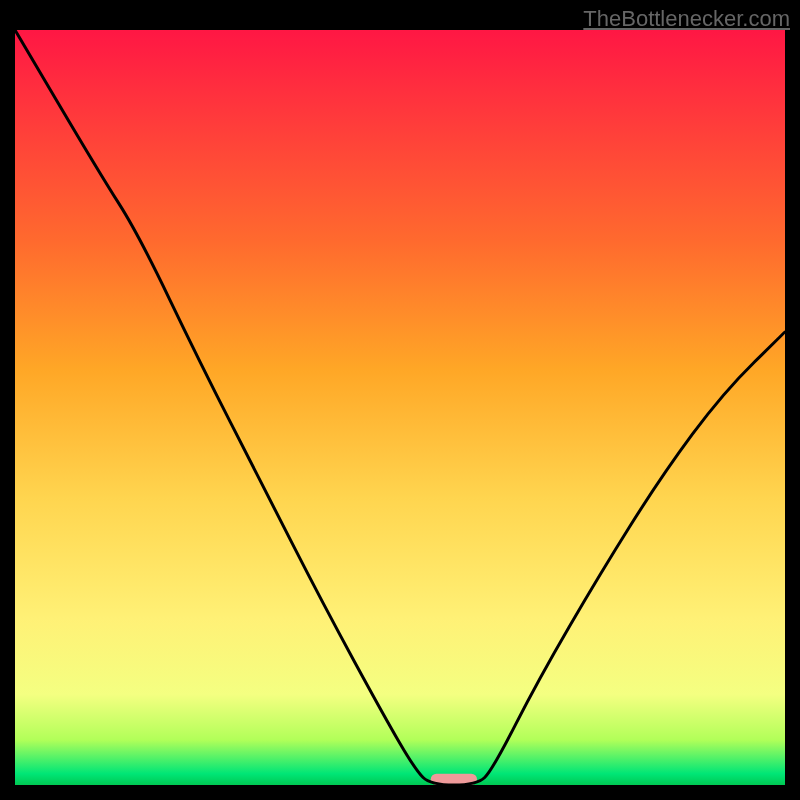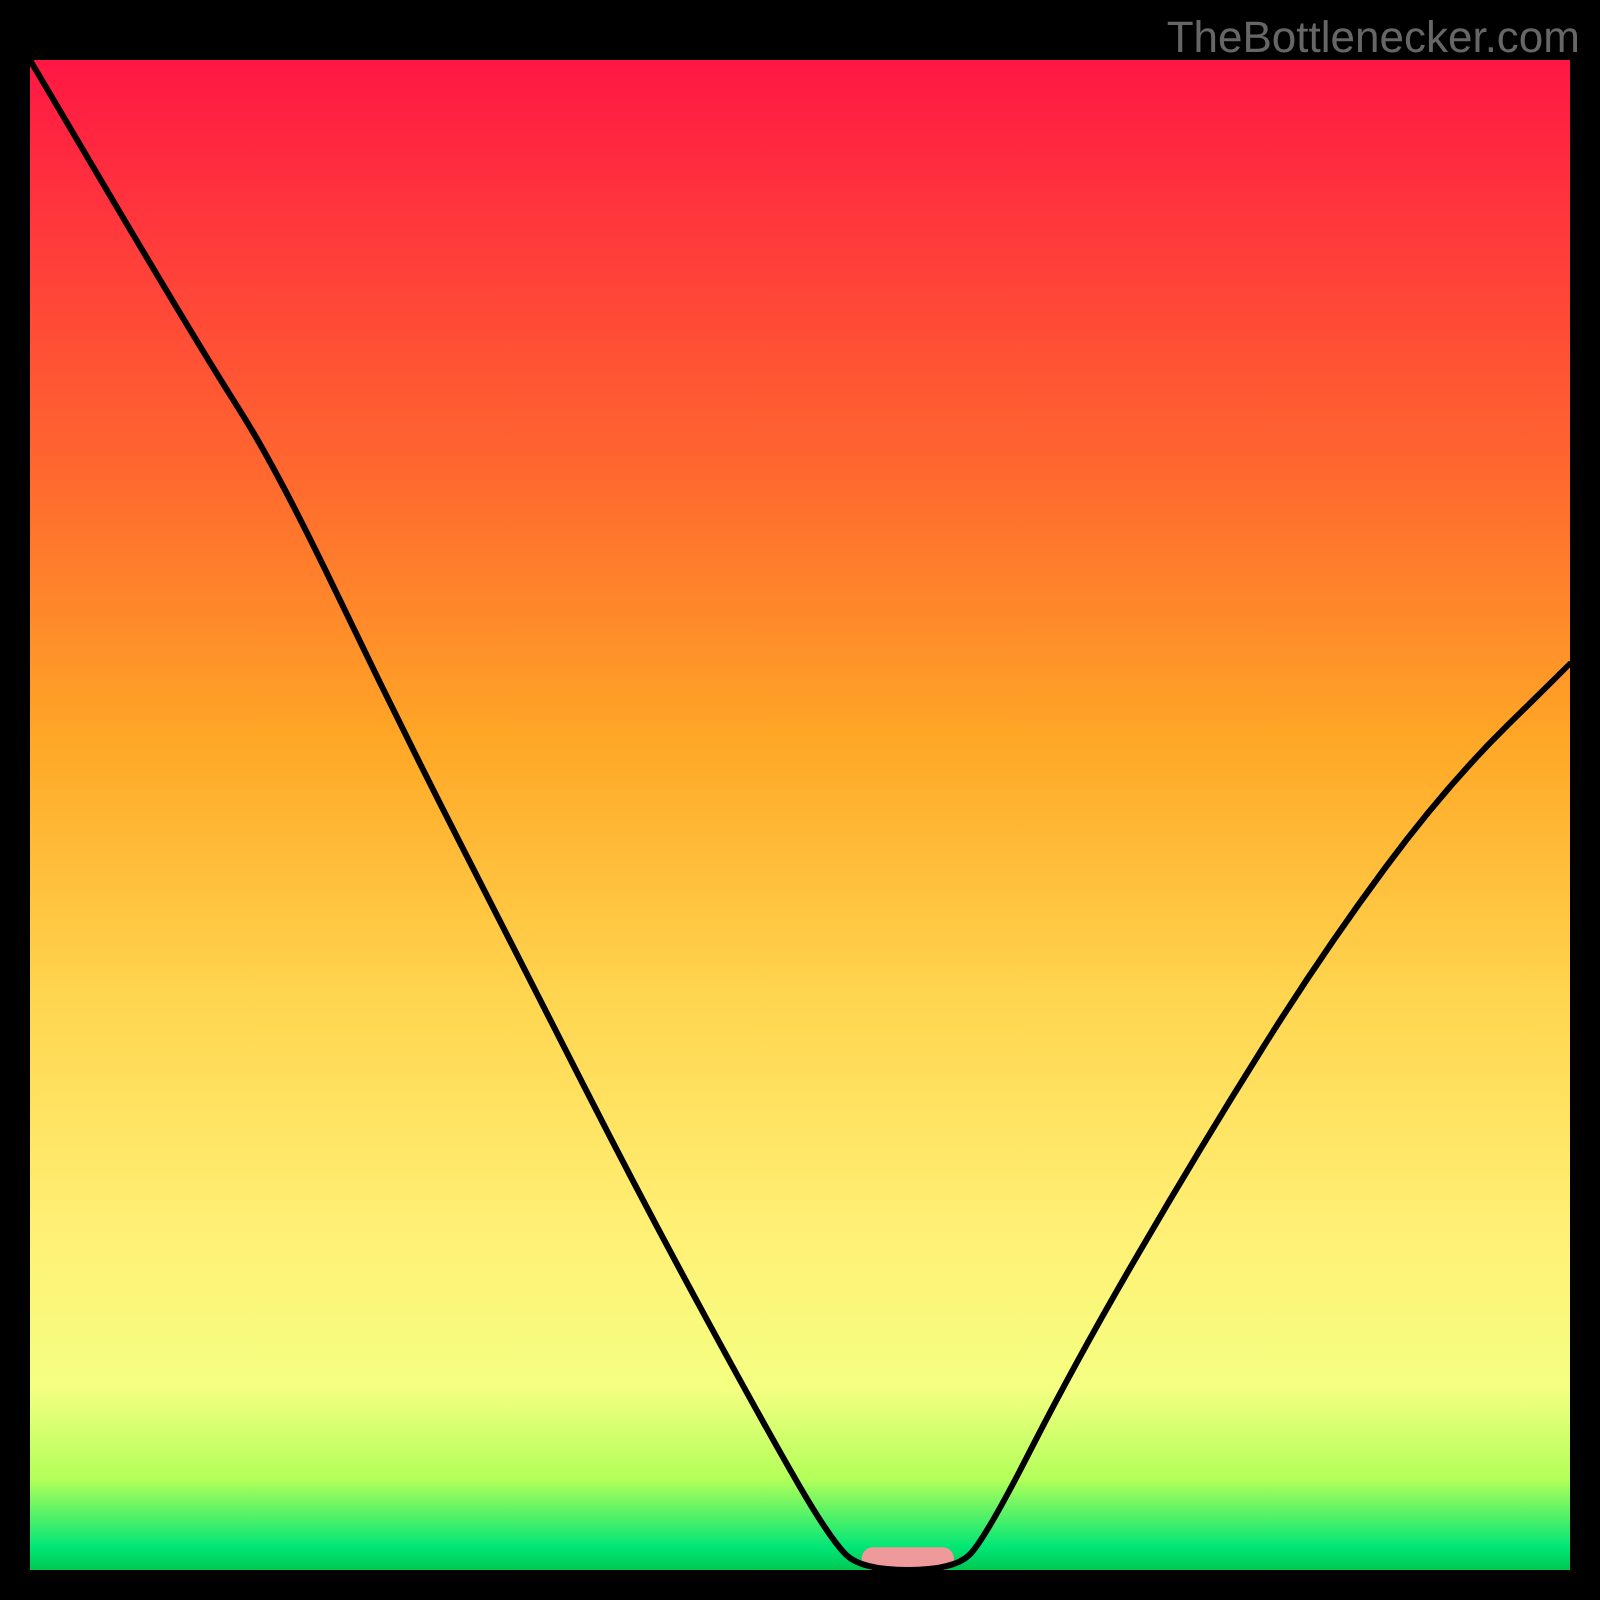--- a/index.html
+++ b/index.html
@@ -19,20 +19,21 @@
   }
   .watermark {
     position: absolute;
     top: 6px;
     right: 10px;
     color: #666;
     font-size: 22px;
     font-weight: 500;
     z-index: 10;
     text-align: right;
+    text-decoration: underline;
   }
   svg {
     position: absolute;
     left: 0;
     top: 0;
   }
 </style>
 </head>
 <body>
 

